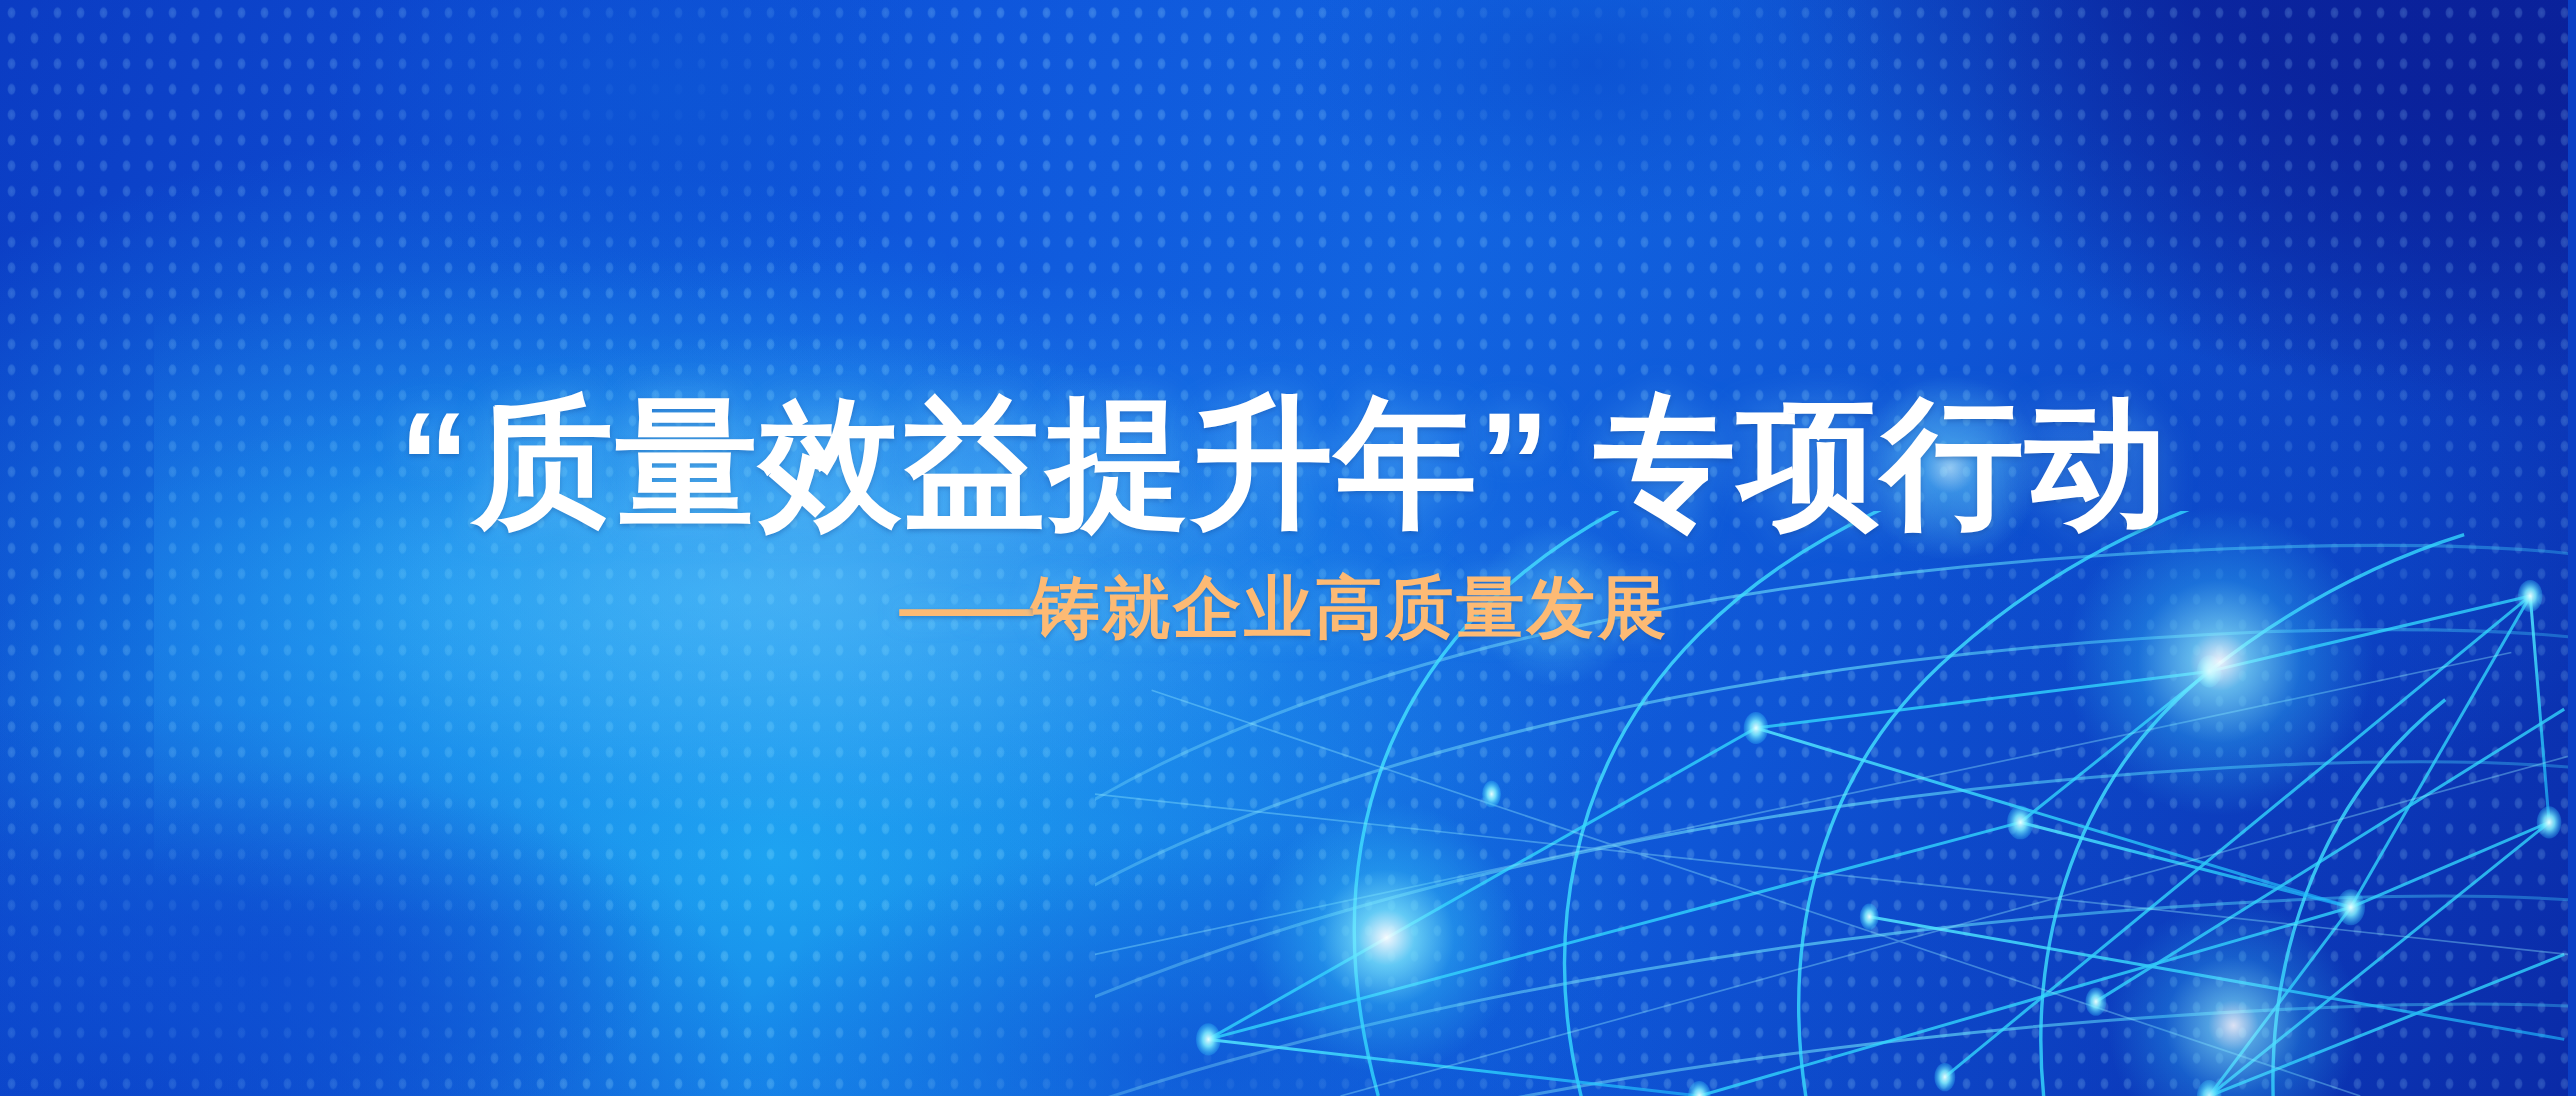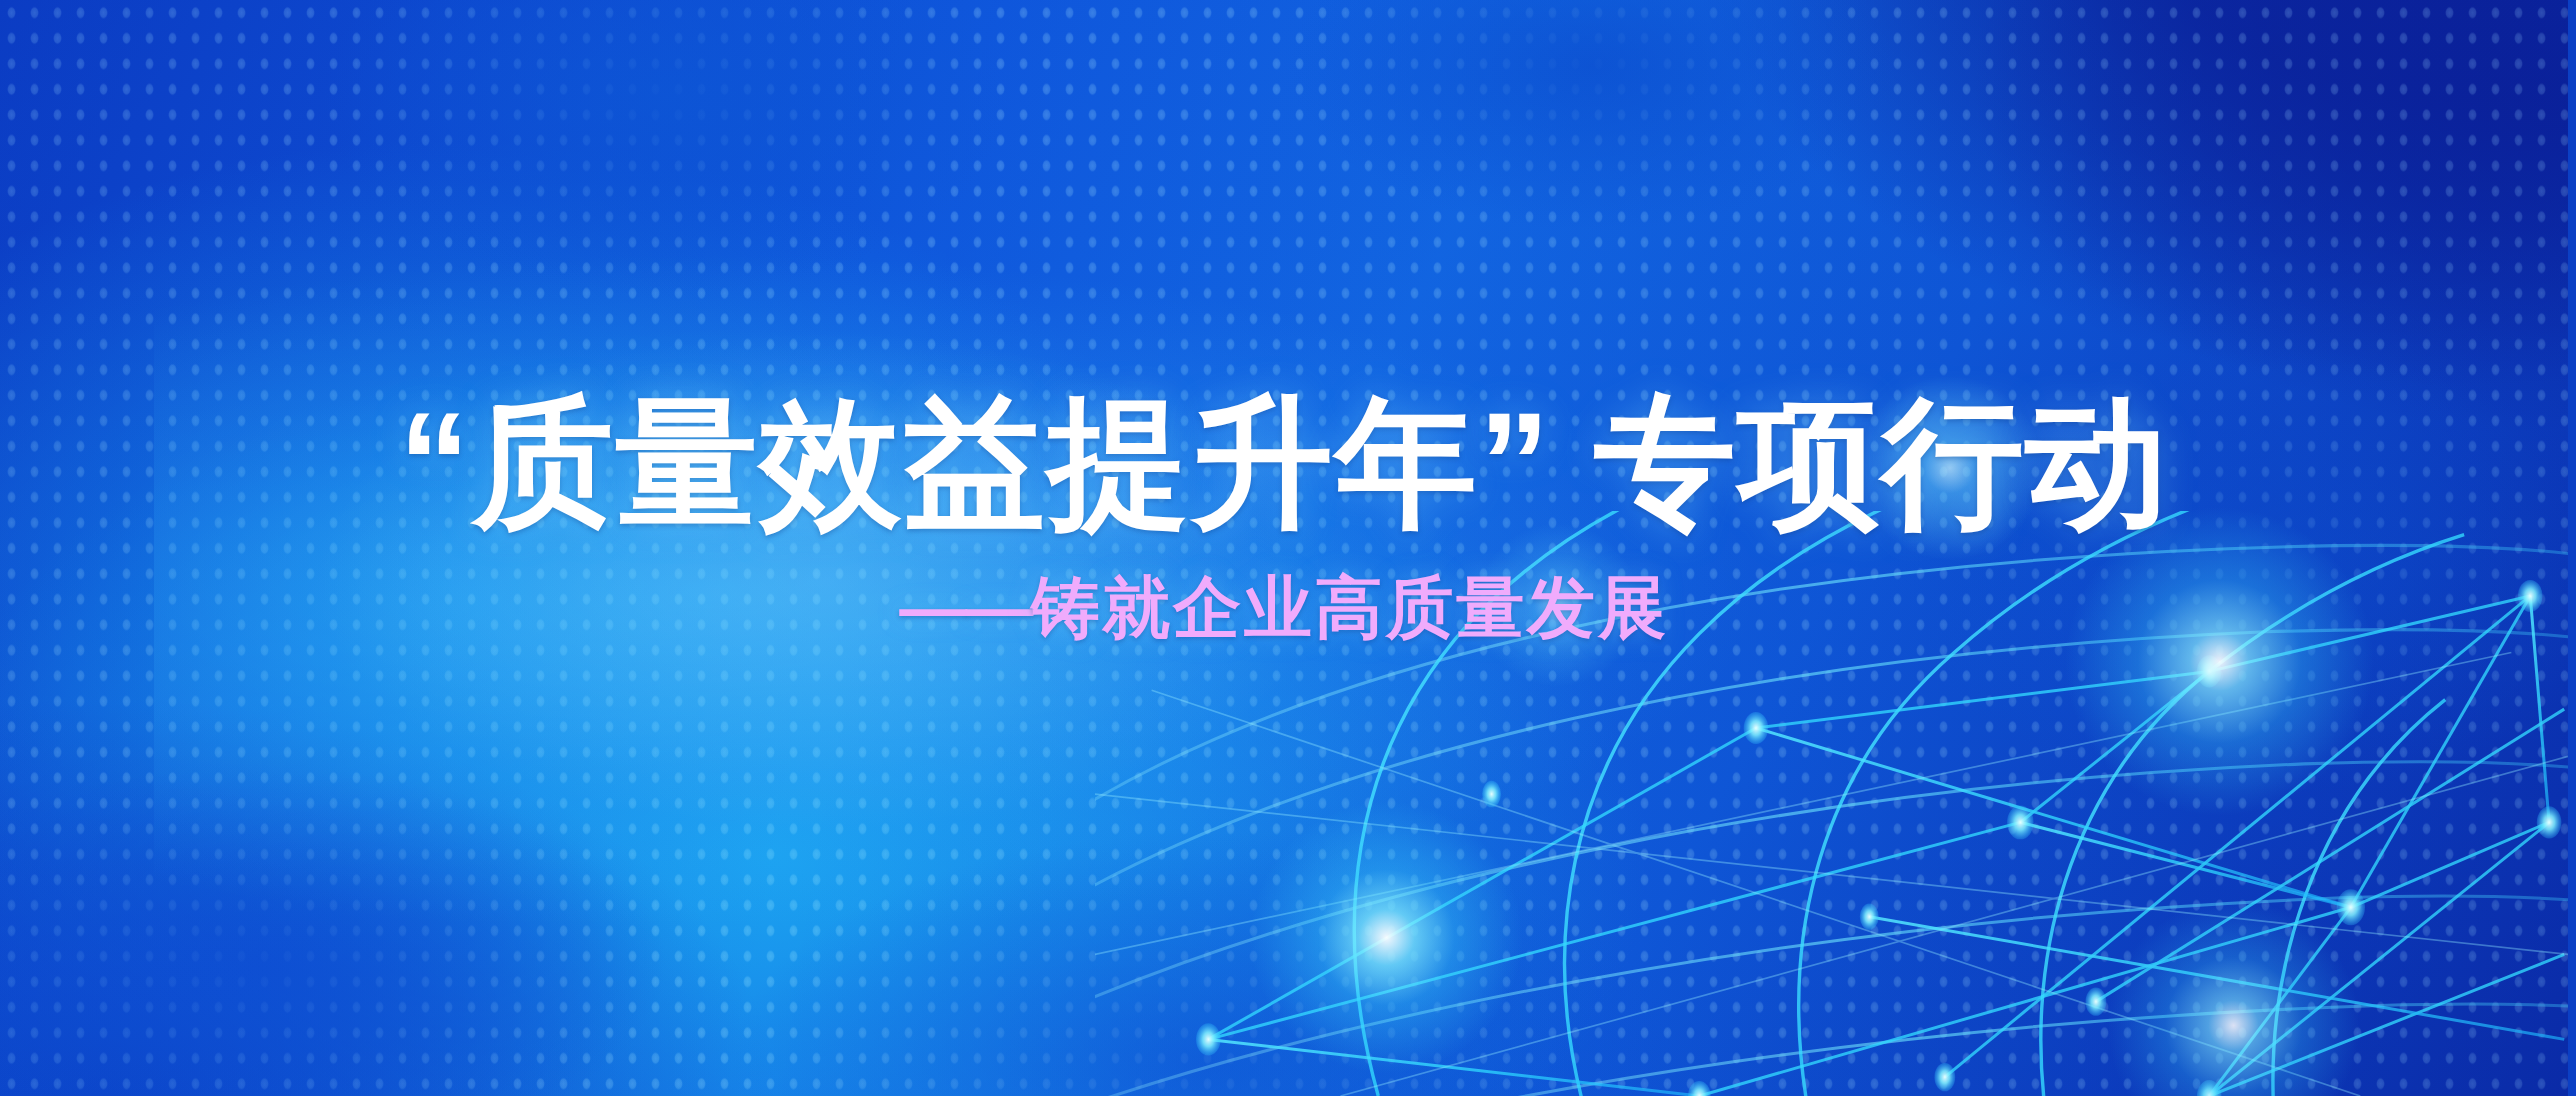--- a/index.html
+++ b/index.html
@@ -120,21 +120,21 @@
     font-weight:700;
     letter-spacing:1.9px;
     line-height:1.12;
     white-space:nowrap;
     text-shadow:0 0 36px rgba(120,215,255,0.40), 0 1.9px 5.7px rgba(4,40,120,0.35);
   }
   .headline .quoted{letter-spacing:1.9px;}
   .headline .gap{display:inline-block;width:42px;}
   .subline{
     margin:24.6px 0 0 0;
-    color:#f0abfc;
+    color:#fdba74;
     font-size:68px;
     font-weight:600;
     letter-spacing:2.8px;
     line-height:1.2;
     white-space:nowrap;
     text-shadow:0 0 24.6px rgba(120,215,255,0.36), 0 1.9px 4.7px rgba(4,40,120,0.30);
   }
   .subline .dash{letter-spacing:-1.9px;}
 </style>
 </head>

